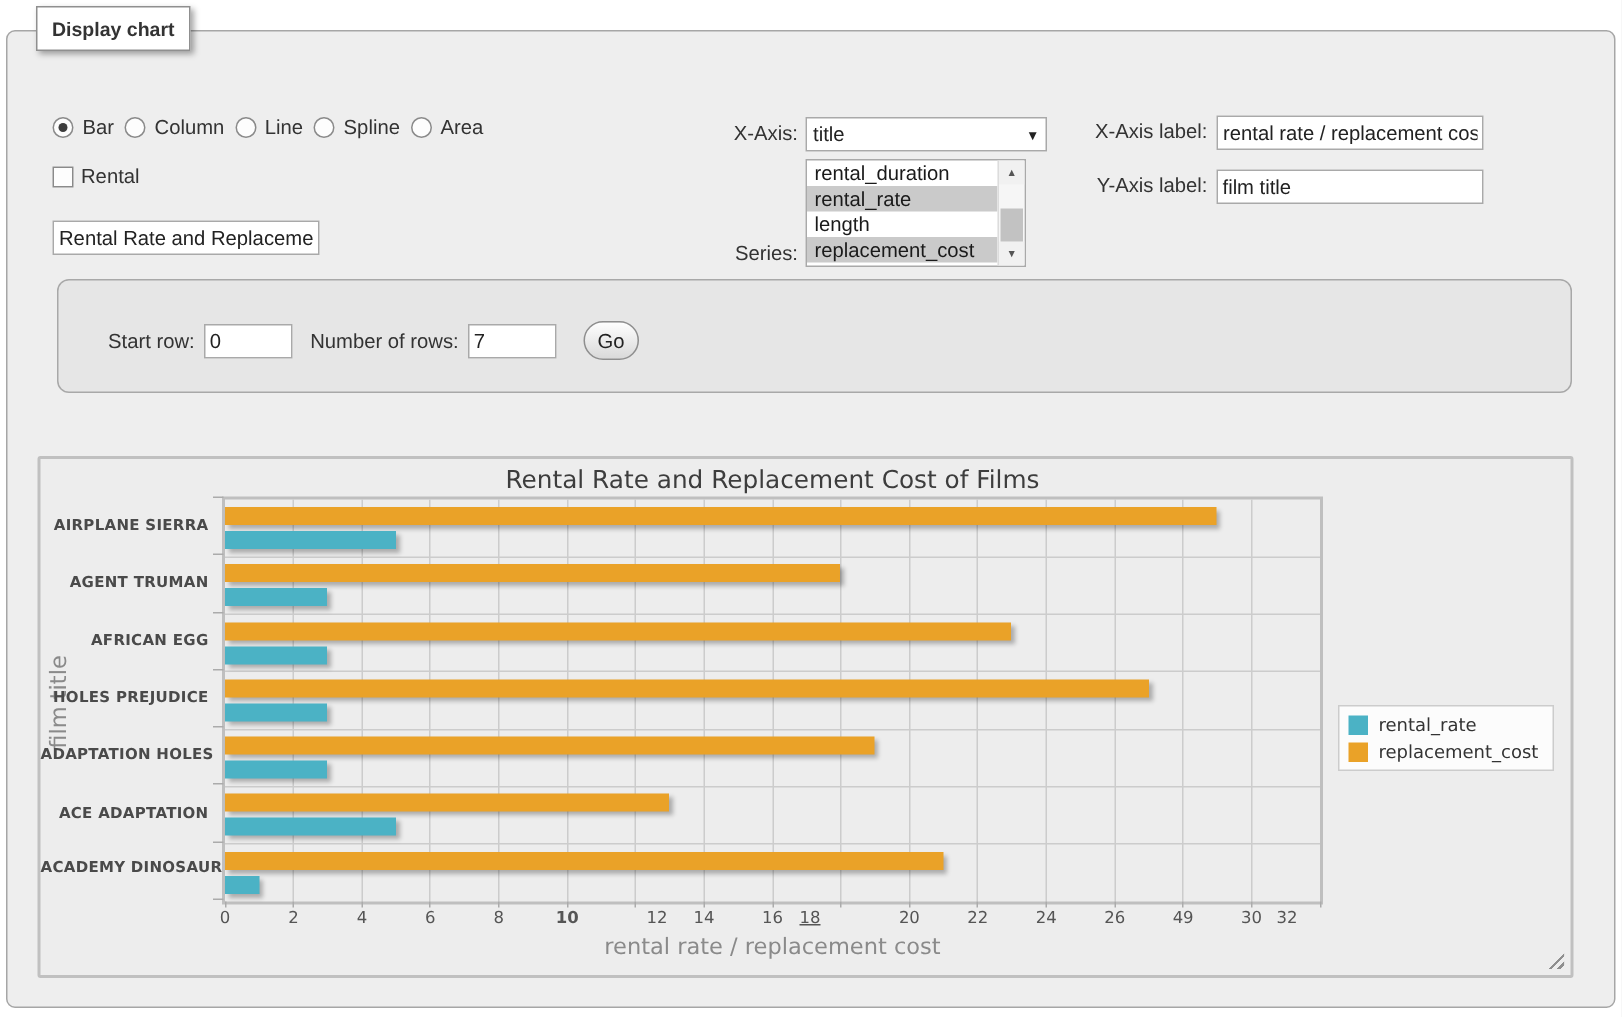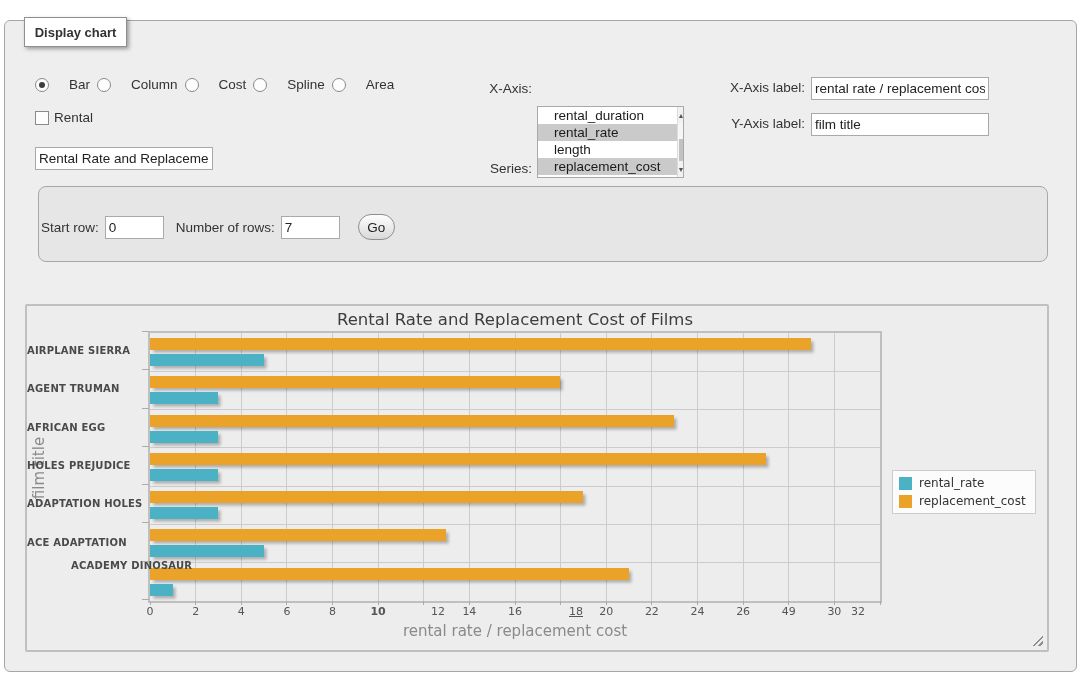--- a/index.html
+++ b/index.html
@@ -10,30 +10,30 @@
     overflow:hidden;
   }
   .abs { position:absolute; }
 
   
   .fieldset {
     left:4px; top:20px; width:1071px; height:650px;
     border:1px solid #a6a6a6; border-radius:6px; background:#eeeeee;
   }
   .legend-box {
-    left:24px; top:17px; width:101px; height:28px;
+    left:24px; top:4px; width:101px; height:28px;
     background:#ffffff; border:1px solid #8f8f8f;
     box-shadow:2px 2px 4px rgba(0,0,0,0.35);
     font-weight:bold; font-size:13px; color:#333;
     display:flex; align-items:center; justify-content:center; z-index:5;
   }
 
   
   .radio-row { left:30px; top:56px; display:flex; align-items:center; gap:7px; }
-  .radio-item { display:flex; align-items:center; gap:20px; cursor:default; }
+  .radio-item { display:flex; align-items:center; gap:6px; cursor:default; }
   .radio {
     width:12px; height:12px; border-radius:50%export; border-radius:50%;
     border:1px solid #8a8a8a; background:#fdfdfd; display:inline-block; position:relative;
   }
   .radio.checked::after {
     content:""; position:absolute; left:3px; top:3px; width:6px; height:6px;
     border-radius:50%; background:#3d3d3d;
   }
   .stacked-row { left:30px; top:89px; display:flex; align-items:center; gap:5px; }
   .checkbox {
@@ -53,33 +53,33 @@
     justify-content:space-between; font-size:13.5px; color:#222;
   }
   .select-box .caret { font-size:9px; color:#222; }
 
   
   .listbox {
     left:532px; top:85px; width:145px; height:70px; background:#fff;
     border:1px solid #a9a9a9; display:flex; overflow:hidden;
   }
   .lb-options { flex:1 1 auto; display:flex; flex-direction:column; }
-  .lb-option { height:17px; line-height:17px; padding:0 16px; font-size:13.5px; color:#1a1a1a; white-space:nowrap; }
+  .lb-option { height:17px; line-height:17px; padding:0 5px; font-size:13.5px; color:#1a1a1a; white-space:nowrap; }
   .lb-option.selected { background:#cacaca; }
   .lb-scrollbar { width:17px; background:#f6f6f6; border-left:1px solid #dcdcdc; display:flex; flex-direction:column; }
   .sb-btn { height:16px; background:#f1f1f1; display:flex; align-items:center; justify-content:center; font-size:7px; color:#555; }
   .sb-track { flex:1 1 auto; position:relative; }
   .sb-thumb { position:absolute; left:1px; right:1px; bottom:0; height:22px; background:#c2c2c2; }
 
   
   .rows-panel {
     left:37px; top:185px; width:1008px; height:74px;
     background:#e6e6e6; border:1px solid #a8a8a8; border-radius:8px;
   }
-  .rows-inner { left:2px; top:27px; display:flex; align-items:center; }
+  .rows-inner { left:33px; top:27px; display:flex; align-items:center; }
   .go-btn {
     margin-left:18px; width:35px; height:24px; border:1px solid #8e8e8e; border-radius:13px;
     background:linear-gradient(#fefefe,#d9d9d9); display:flex; align-items:center; justify-content:center;
     font-size:13.5px; color:#222; font-weight:500;
   }
 
   
   .chart-box {
     left:24px; top:303px; width:1020px; height:344px;
     background:#ededed; border:2px solid #c0c0c0; border-radius:2px;
@@ -89,21 +89,21 @@
     font-family:"DejaVu Sans", sans-serif; font-size:16.5px; color:#3d3d3d;
   }
   .plot {
     left:121px; top:25px; width:730px; height:268px;
     border:2px solid #bfbfbf; background:#ededed; overflow:visible;
   }
   .gridline-v { position:absolute; top:0; width:1px; height:100%; background:#cccccc; }
   .gridline-h { position:absolute; left:0; width:100%; height:1px; background:#cccccc; }
   .bar { position:absolute; left:0; height:12px; box-shadow:2.5px 2.5px 3px rgba(0,0,0,0.28); }
   .cat-label {
-    position:absolute; left:0; width:112px; 
+    position:absolute; left:0; width:112px; text-align:right;
     font-family:"DejaVu Sans", sans-serif; font-size:10px; font-weight:700; color:#4a4a4a;
     letter-spacing:0.2px; white-space:nowrap;
   }
   .ytick { position:absolute; left:115px; width:7px; height:1px; background:#ababab; }
   .xtick-label {
     position:absolute; top:299px; width:40px; margin-left:-20px; text-align:center;
     font-family:"DejaVu Sans", sans-serif; font-size:11px; color:#555;
   }
   .xtick-mark { position:absolute; top:295px; width:1px; height:4px; background:#ababab; }
   .xaxis-label {
@@ -142,40 +142,44 @@
     <label class="radio-item">
       <span class="radio checked"></span>
       <span class="lbl">Bar</span>
     </label>
     <label class="radio-item">
       <span class="radio"></span>
       <span class="lbl">Column</span>
     </label>
     <label class="radio-item">
       <span class="radio"></span>
-      <span class="lbl">Cost</span>
+      <span class="lbl">Line</span>
     </label>
     <label class="radio-item">
       <span class="radio"></span>
       <span class="lbl">Spline</span>
     </label>
     <label class="radio-item">
       <span class="radio"></span>
       <span class="lbl">Area</span>
     </label>
   </div>
 
   <div class="abs stacked-row">
     <span class="checkbox"></span>
     <span class="lbl">Rental</span>
   </div>
 
   <input class="abs text" style="left: 30px; top: 126px; width: 170px;" value="Rental Rate and Replacement Cost of Films">
 
   <div class="abs lbl field-label" style="left:455px; top:60px; width:72px;">X-Axis:</div>
+  <div class="abs select-box">
+    <span>title</span>
+    <span class="caret">▼</span>
+  </div>
 
   <div class="abs lbl field-label" style="left:455px; top:140px; width:72px;">Series:</div>
   <div class="abs listbox">
     <div class="lb-options">
         <div class="lb-option">rental_duration</div>
         <div class="lb-option selected">rental_rate</div>
         <div class="lb-option">length</div>
         <div class="lb-option selected">replacement_cost</div>
       </div>
     <div class="lb-scrollbar">
@@ -260,21 +264,21 @@
           <div class="legend-label">replacement_cost</div>
         </div>
       </div>
     <div class="abs resize-grip"></div>
   <div class="cat-label" style="top: 39.1429px;">AIRPLANE SIERRA</div>
       <div class="cat-label" style="top: 77.4286px;">AGENT TRUMAN</div>
       <div class="cat-label" style="top: 115.714px;">AFRICAN EGG</div>
       <div class="cat-label" style="top: 154px;">HOLES PREJUDICE</div>
       <div class="cat-label" style="top: 192.286px;">ADAPTATION HOLES</div>
       <div class="cat-label" style="top: 230.571px;">ACE ADAPTATION</div>
-      <div class="cat-label" style="top: 254px; padding-left: 44px;">ACADEMY DINOSAUR</div>
+      <div class="cat-label" style="top: 267px;">ACADEMY DINOSAUR</div>
       <div class="ytick" style="top: 25px;"></div>
       <div class="ytick" style="top: 63px;"></div>
       <div class="ytick" style="top: 102px;"></div>
       <div class="ytick" style="top: 140px;"></div>
       <div class="ytick" style="top: 178px;"></div>
       <div class="ytick" style="top: 216px;"></div>
       <div class="ytick" style="top: 255px;"></div>
       <div class="ytick" style="top: 293px;"></div>
       <div class="xtick-label" style="left: 123px;">0</div>
       <div class="xtick-mark" style="left: 122.5px;"></div>
@@ -287,21 +291,21 @@
       <div class="xtick-label" style="left: 305.5px;">8</div>
       <div class="xtick-mark" style="left: 305px;"></div>
       <div class="xtick-label" style="left: 351.125px; font-weight: bold;">10</div>
       <div class="xtick-mark" style="left: 350.625px;"></div>
       <div class="xtick-label" style="left: 411px;">12</div>
       <div class="xtick-mark" style="left: 396.25px;"></div>
       <div class="xtick-label" style="left: 442.375px;">14</div>
       <div class="xtick-mark" style="left: 441.875px;"></div>
       <div class="xtick-label" style="left: 488px;">16</div>
       <div class="xtick-mark" style="left: 487.5px;"></div>
-      <div class="xtick-label" style="left: 549px; text-decoration: underline;">18</div>
+      <div class="xtick-label" style="left: 513px; text-decoration: underline;">18</div>
       <div class="xtick-mark" style="left: 533.125px;"></div>
       <div class="xtick-label" style="left: 579.25px;">20</div>
       <div class="xtick-mark" style="left: 578.75px;"></div>
       <div class="xtick-label" style="left: 624.875px;">22</div>
       <div class="xtick-mark" style="left: 624.375px;"></div>
       <div class="xtick-label" style="left: 670.5px;">24</div>
       <div class="xtick-mark" style="left: 670px;"></div>
       <div class="xtick-label" style="left: 716.125px;">26</div>
       <div class="xtick-mark" style="left: 715.625px;"></div>
       <div class="xtick-label" style="left: 761.75px;">49</div>

